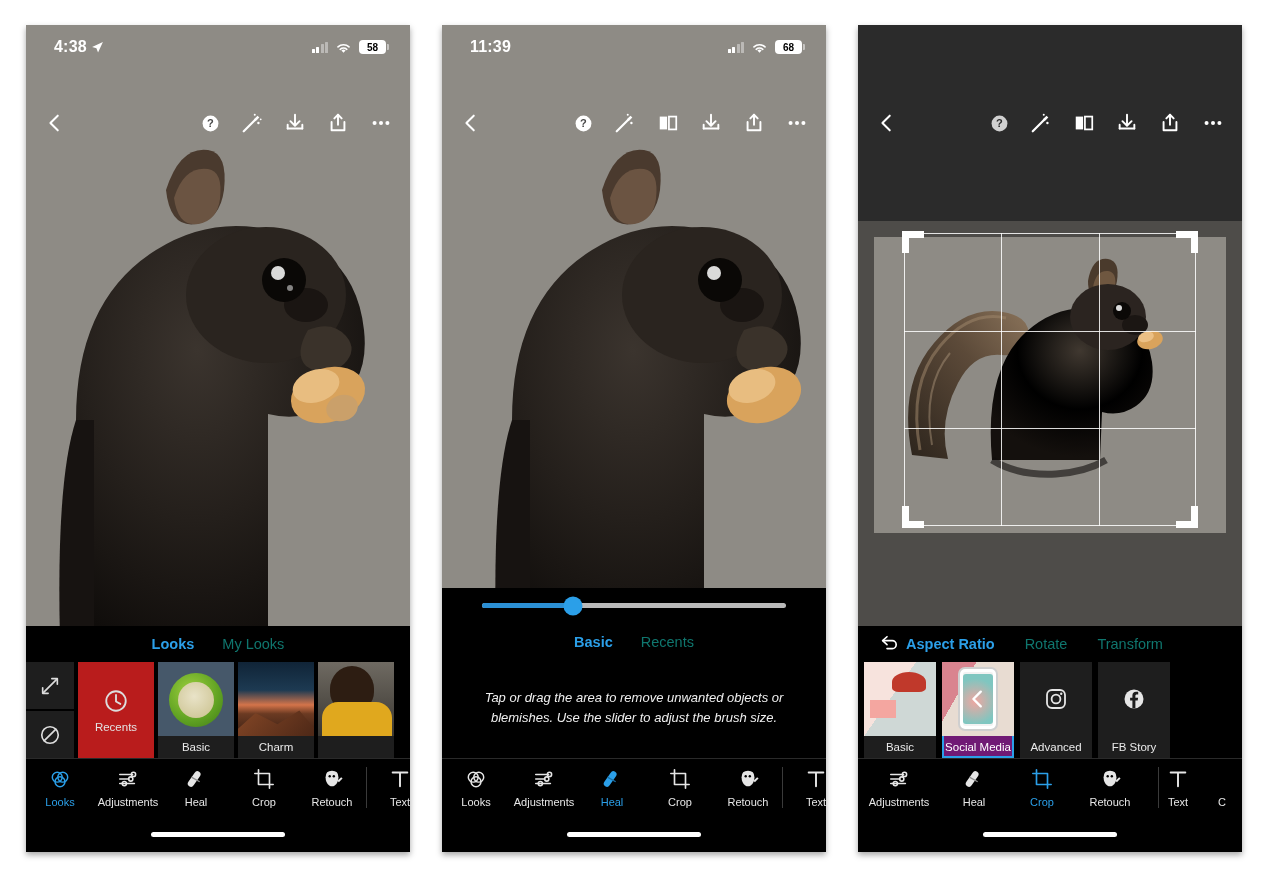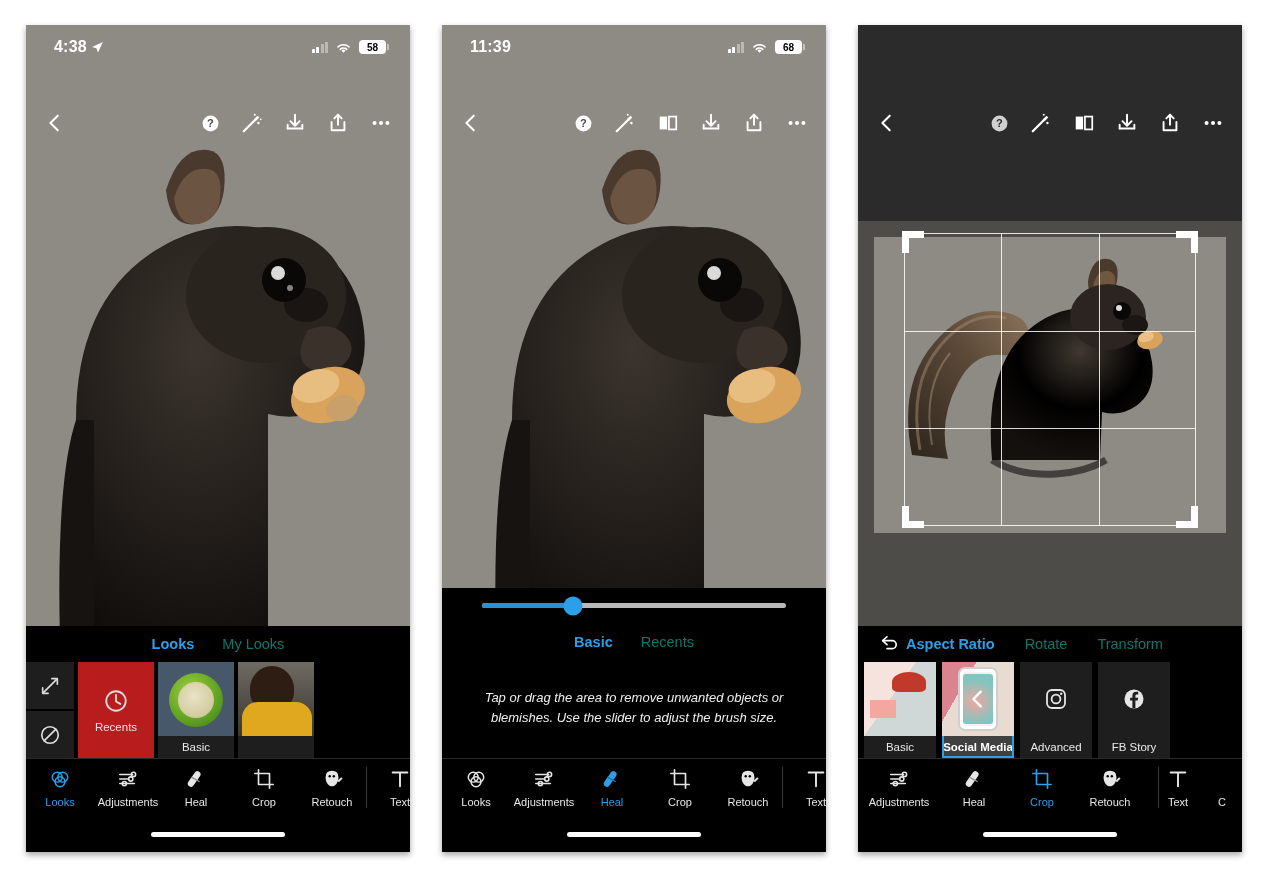--- a/index.html
+++ b/index.html
@@ -114,21 +114,21 @@
   .recents {
     width: 76px; background: #b91c1c; display: flex; flex-direction: column;
     align-items: center; justify-content: center; gap: 7px; color: #e3e3e3; font-size: 11.5px;
   }
   .thumb {
     width: 76px; background: #1e1e1e; position: relative; overflow: hidden;
     display: flex; flex-direction: column; flex: 0 0 76px;
   }
   .thumb .img { flex: 1; position: relative; overflow: hidden; }
   .thumb .cap { height: 22px; font-size: 11.5px; color: #e9e9e9; display:flex; align-items:center; justify-content:center; }
-  .thumb.sel .cap { background: #404040; color: #fff; font-weight: 700; }
+  .thumb.sel .cap { background: #701a75; color: #fff; font-weight: 400; }
   .thumb.sel { outline: 2px solid #2b9fe8; outline-offset: -2px; }
 
   
   .art-salad { position:absolute; inset:0; background: #46586a; }
   .art-salad::before{content:"";position:absolute;left:50%;top:52%;transform:translate(-50%,-50%);
     width:54px;height:54px;border-radius:50%;background:radial-gradient(circle at 40% 35%,#9fd13f,#5fa122 60%,#3f7a18);}
   .art-salad::after{content:"";position:absolute;left:50%;top:52%;transform:translate(-50%,-50%);
     width:36px;height:36px;border-radius:50%;background:radial-gradient(circle at 45% 40%,#e9e3c8,#c9c08c);}
   .art-bike { position:absolute; inset:0; background:linear-gradient(160deg,#6b8598 0%,#3f5564 45%,#2b3a44 100%); }
   .art-bike::before{content:"";position:absolute;left:8px;bottom:14px;width:24px;height:24px;border-radius:50%;border:3px solid #e03a2a;}
@@ -307,20 +307,26 @@
               <path d="M12 6.5 v6 l4 2.2" stroke="#ddd" stroke-width="1.7" fill="none" stroke-linecap="round" stroke-linejoin="round"></path>
             </svg>
           <span>Recents</span>
         </div>
 
         <div class="thumb">
           <div class="img">
               <div class="art-salad"></div>
             </div>
           <div class="cap">Basic</div>
+        </div>
+        <div class="thumb">
+          <div class="img">
+              <div class="art-charm"></div>
+            </div>
+          <div class="cap">Charm</div>
         </div>
         <div class="thumb">
           <div class="img">
               <div class="art-portrait"></div>
             </div>
           <div class="cap"></div>
         </div>
       </div>
 
       <div class="navbar">

